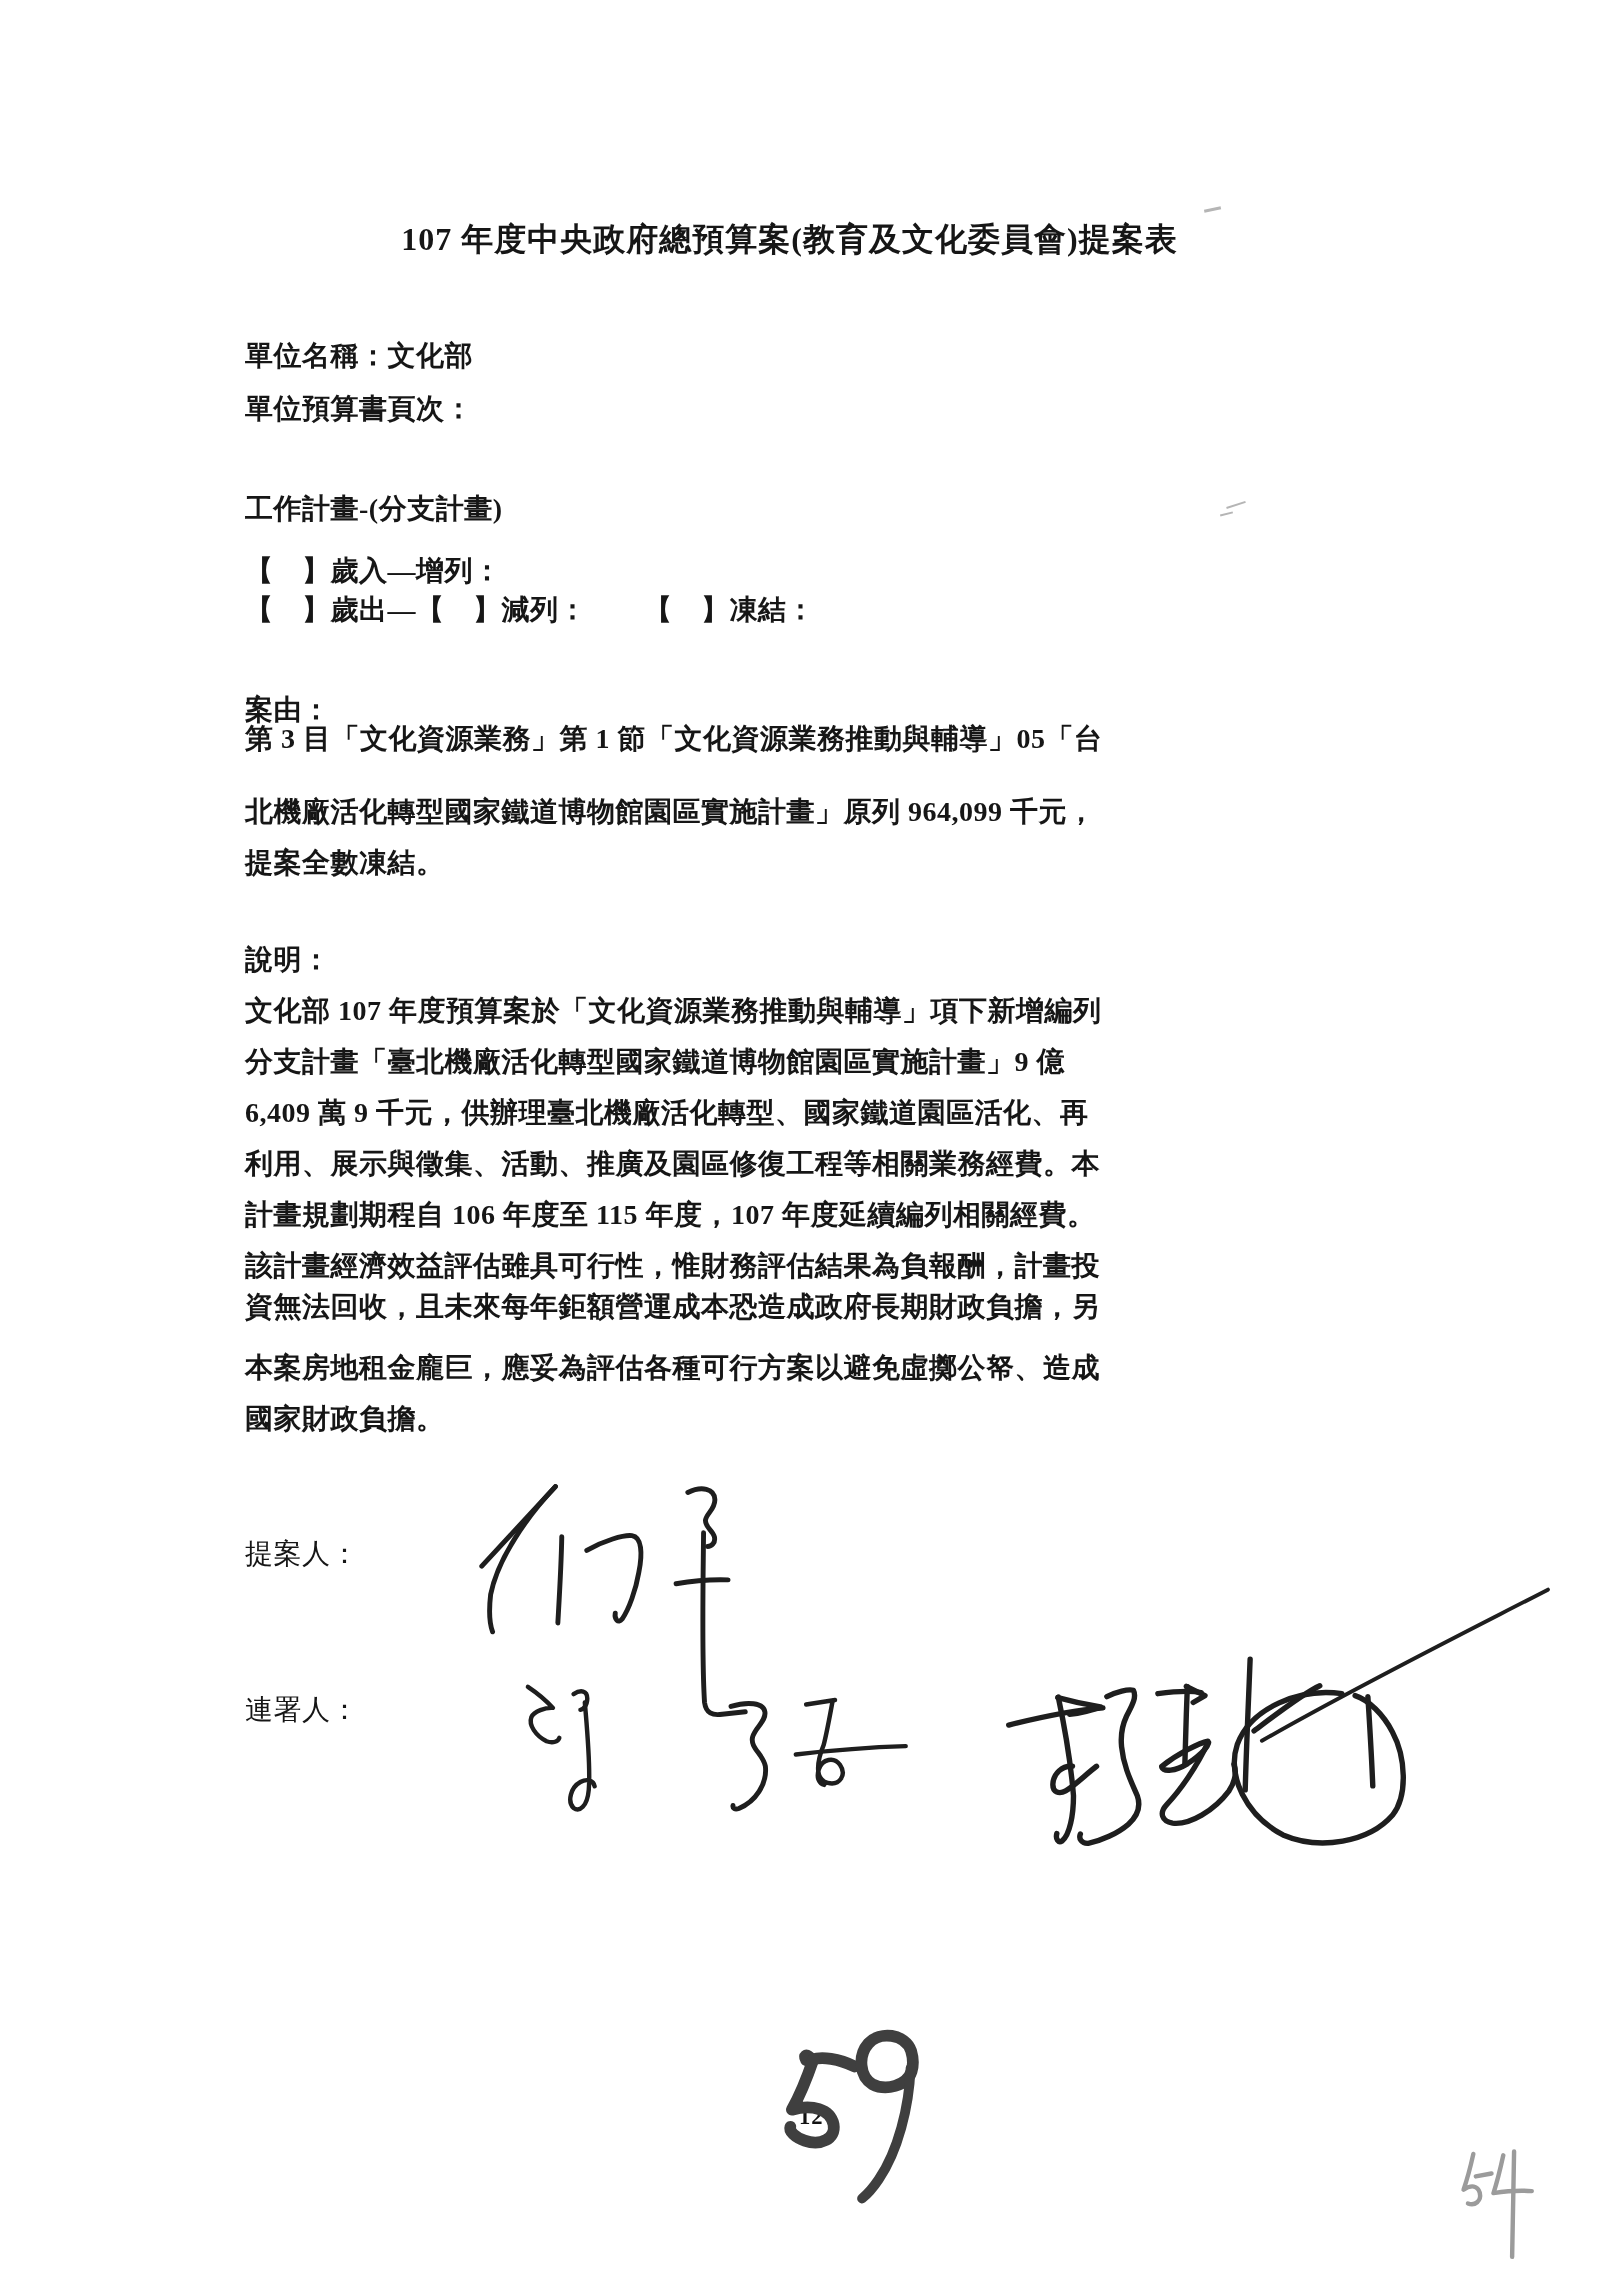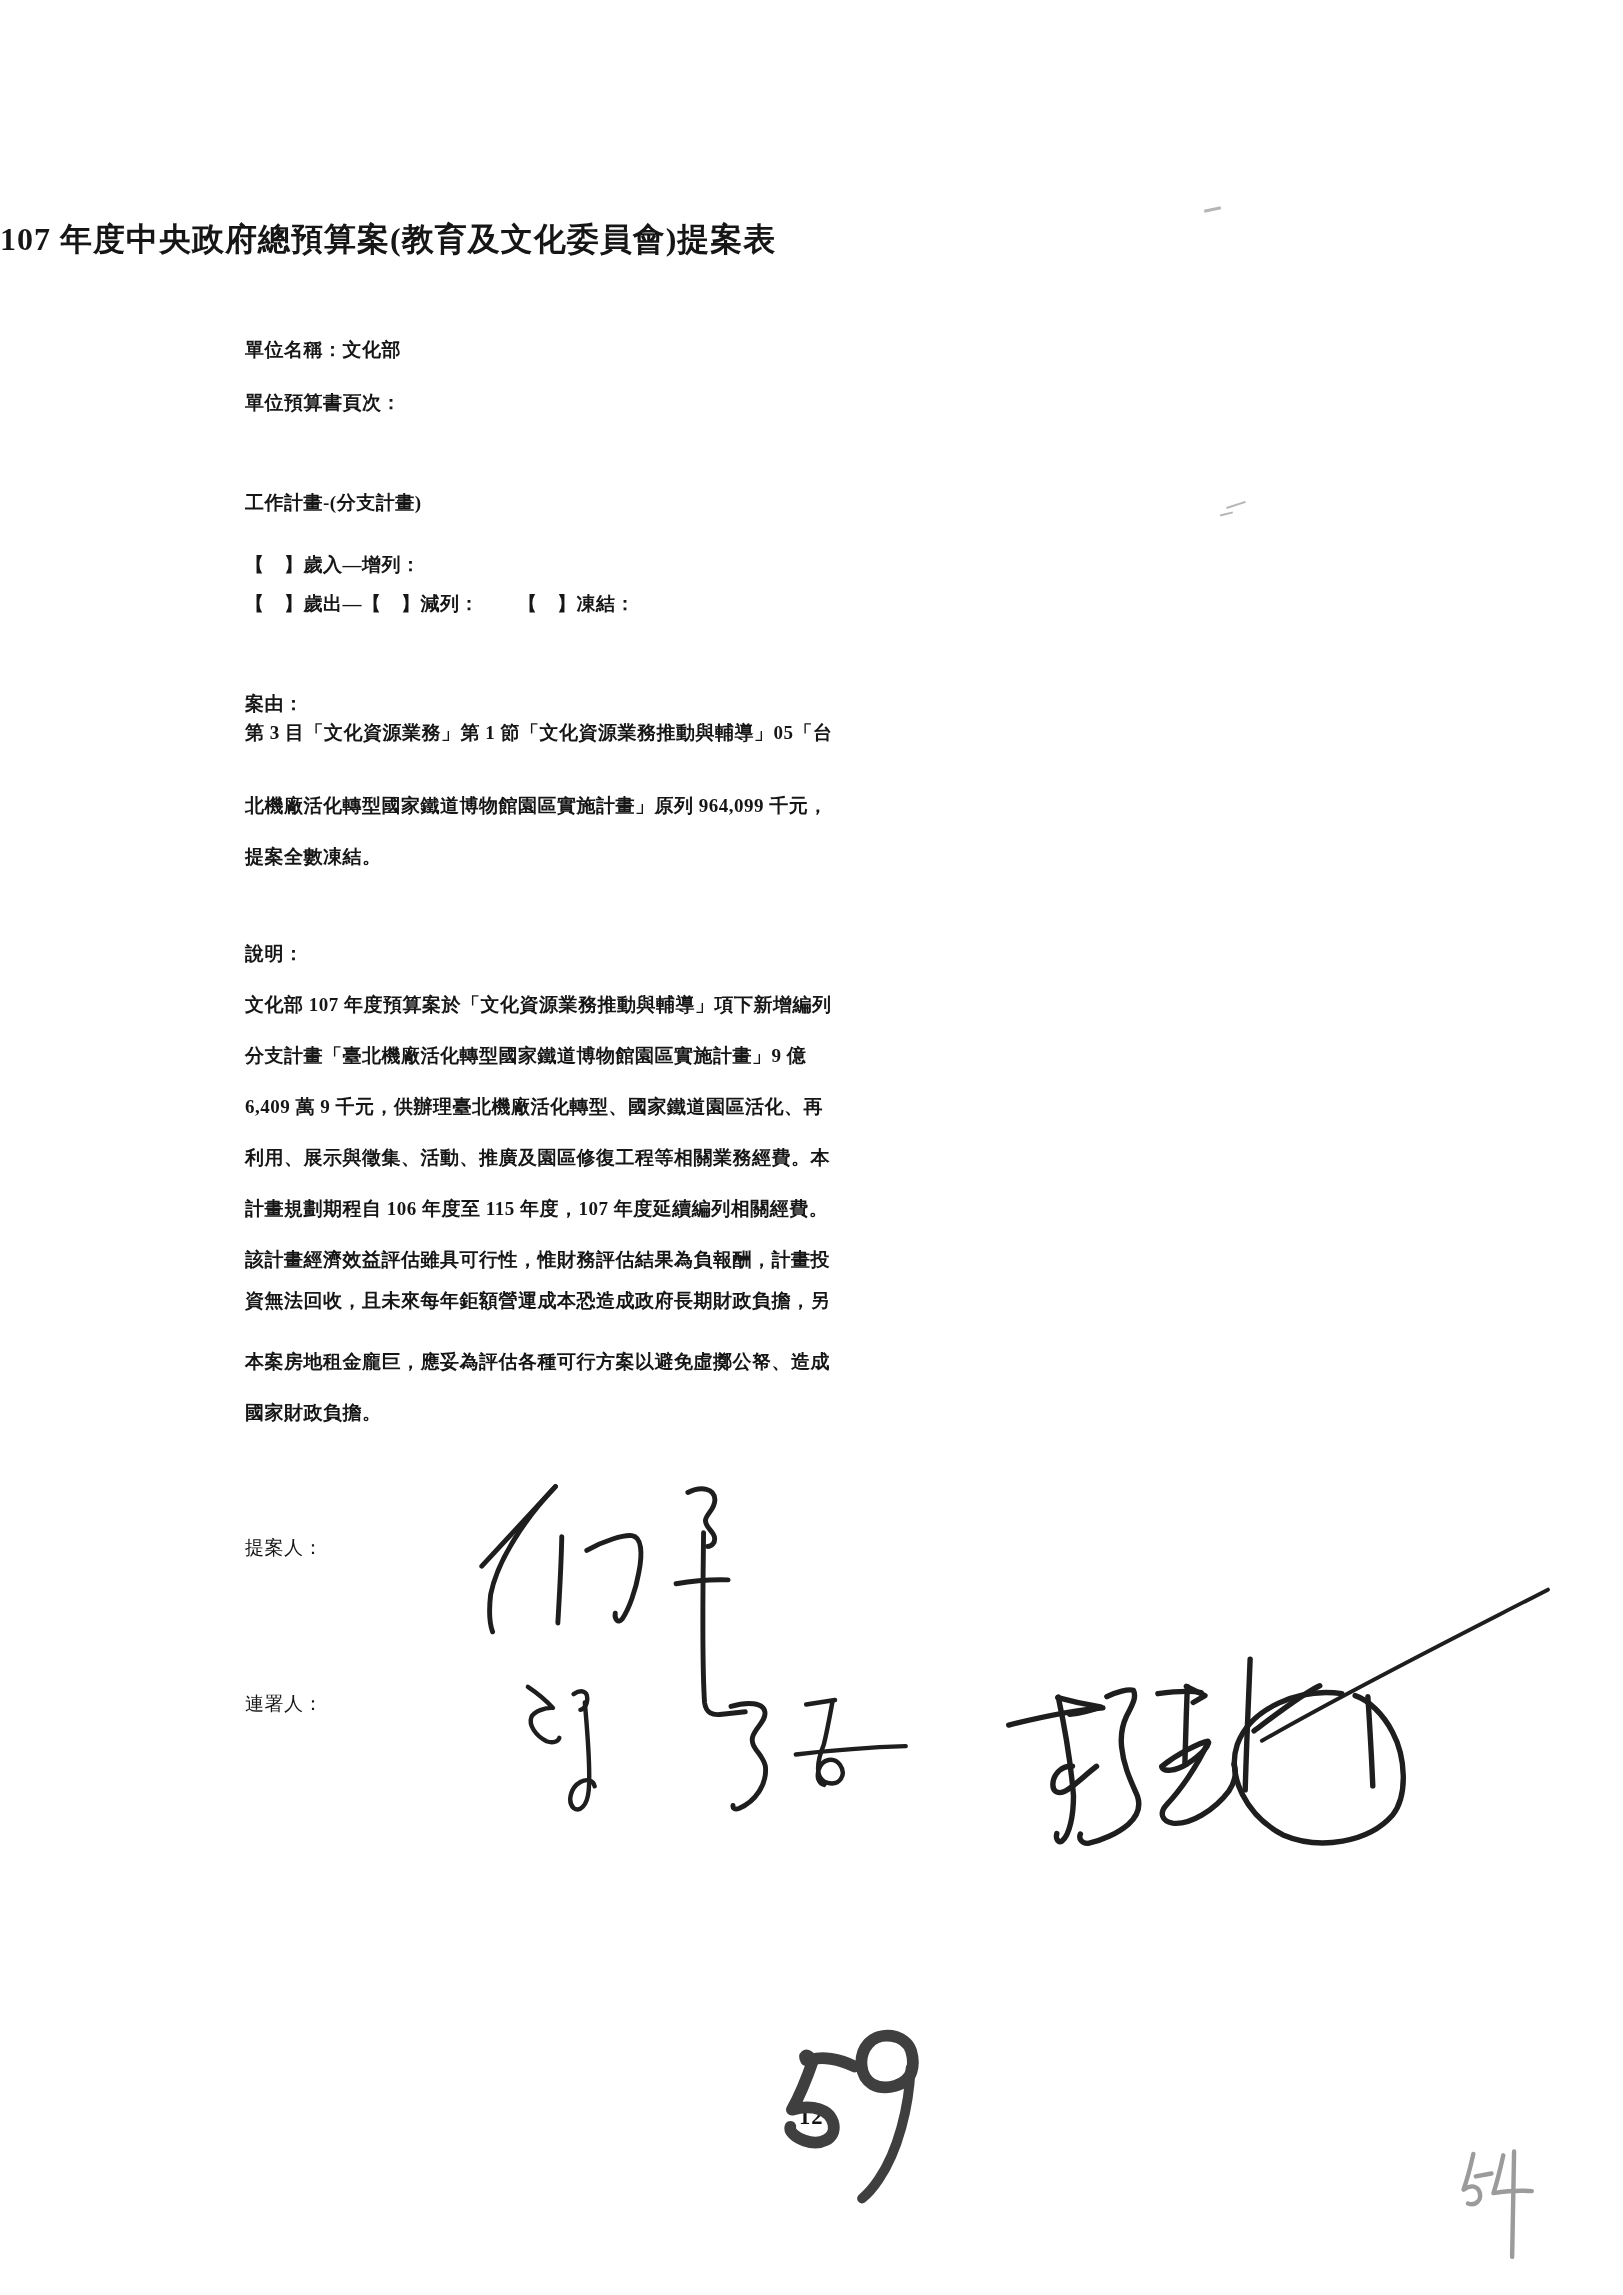--- a/index.html
+++ b/index.html
@@ -8,28 +8,28 @@
     width:1624px;height:2295px;
     background:#ffffff;
     overflow:hidden;
     font-family:"Liberation Serif","DejaVu Serif",serif;
     color:#161616;
   }
   .line{
     position:absolute;
     left:245px;
     width:1177px;
-    font-size:19px;
+    font-size:28px;
     font-weight:600;
     letter-spacing:0.5px;
     white-space:pre;
     color:#161616;
   }
   .title{
-    left:0;width:1579px;text-align:left;
+    left:0;width:1579px;text-align:center;
     font-size:32px;font-weight:600;letter-spacing:1px;
   }
   .sig-label{font-weight:400;}
   .pagenum{
     position:absolute;
     font-size:22.6px;font-weight:700;
     color:#121212;letter-spacing:1px;
   }
   .ink{position:absolute;inset:0;pointer-events:none;}
   .artifact{position:absolute;background:#b5b5b5;}

